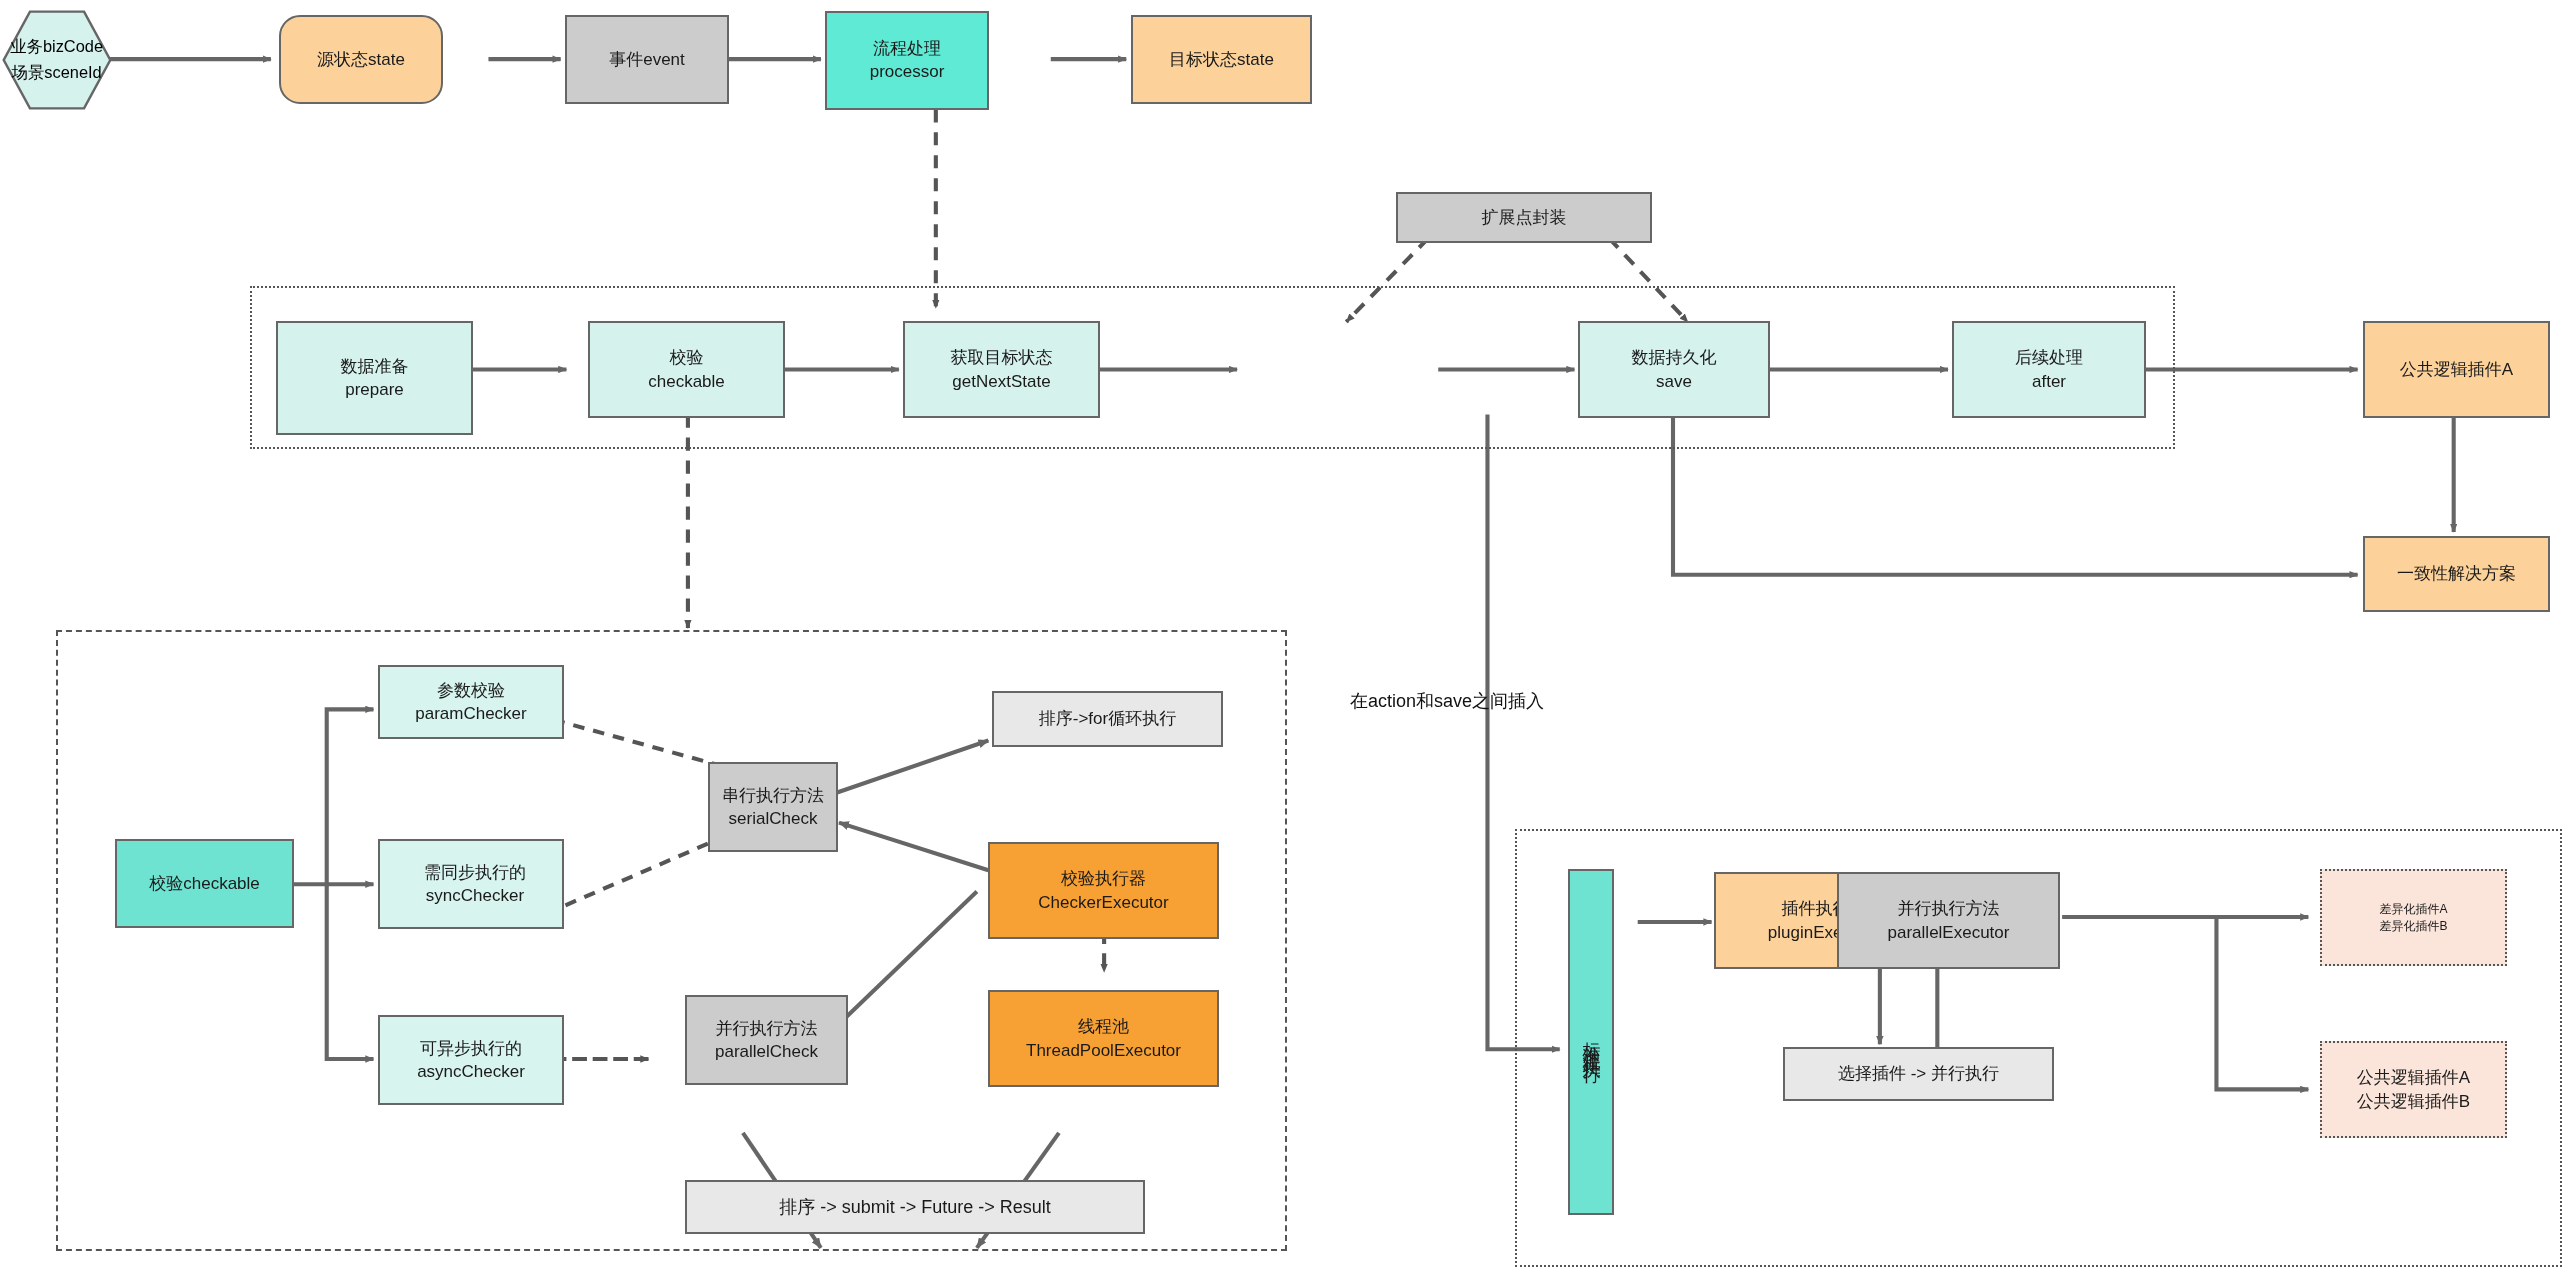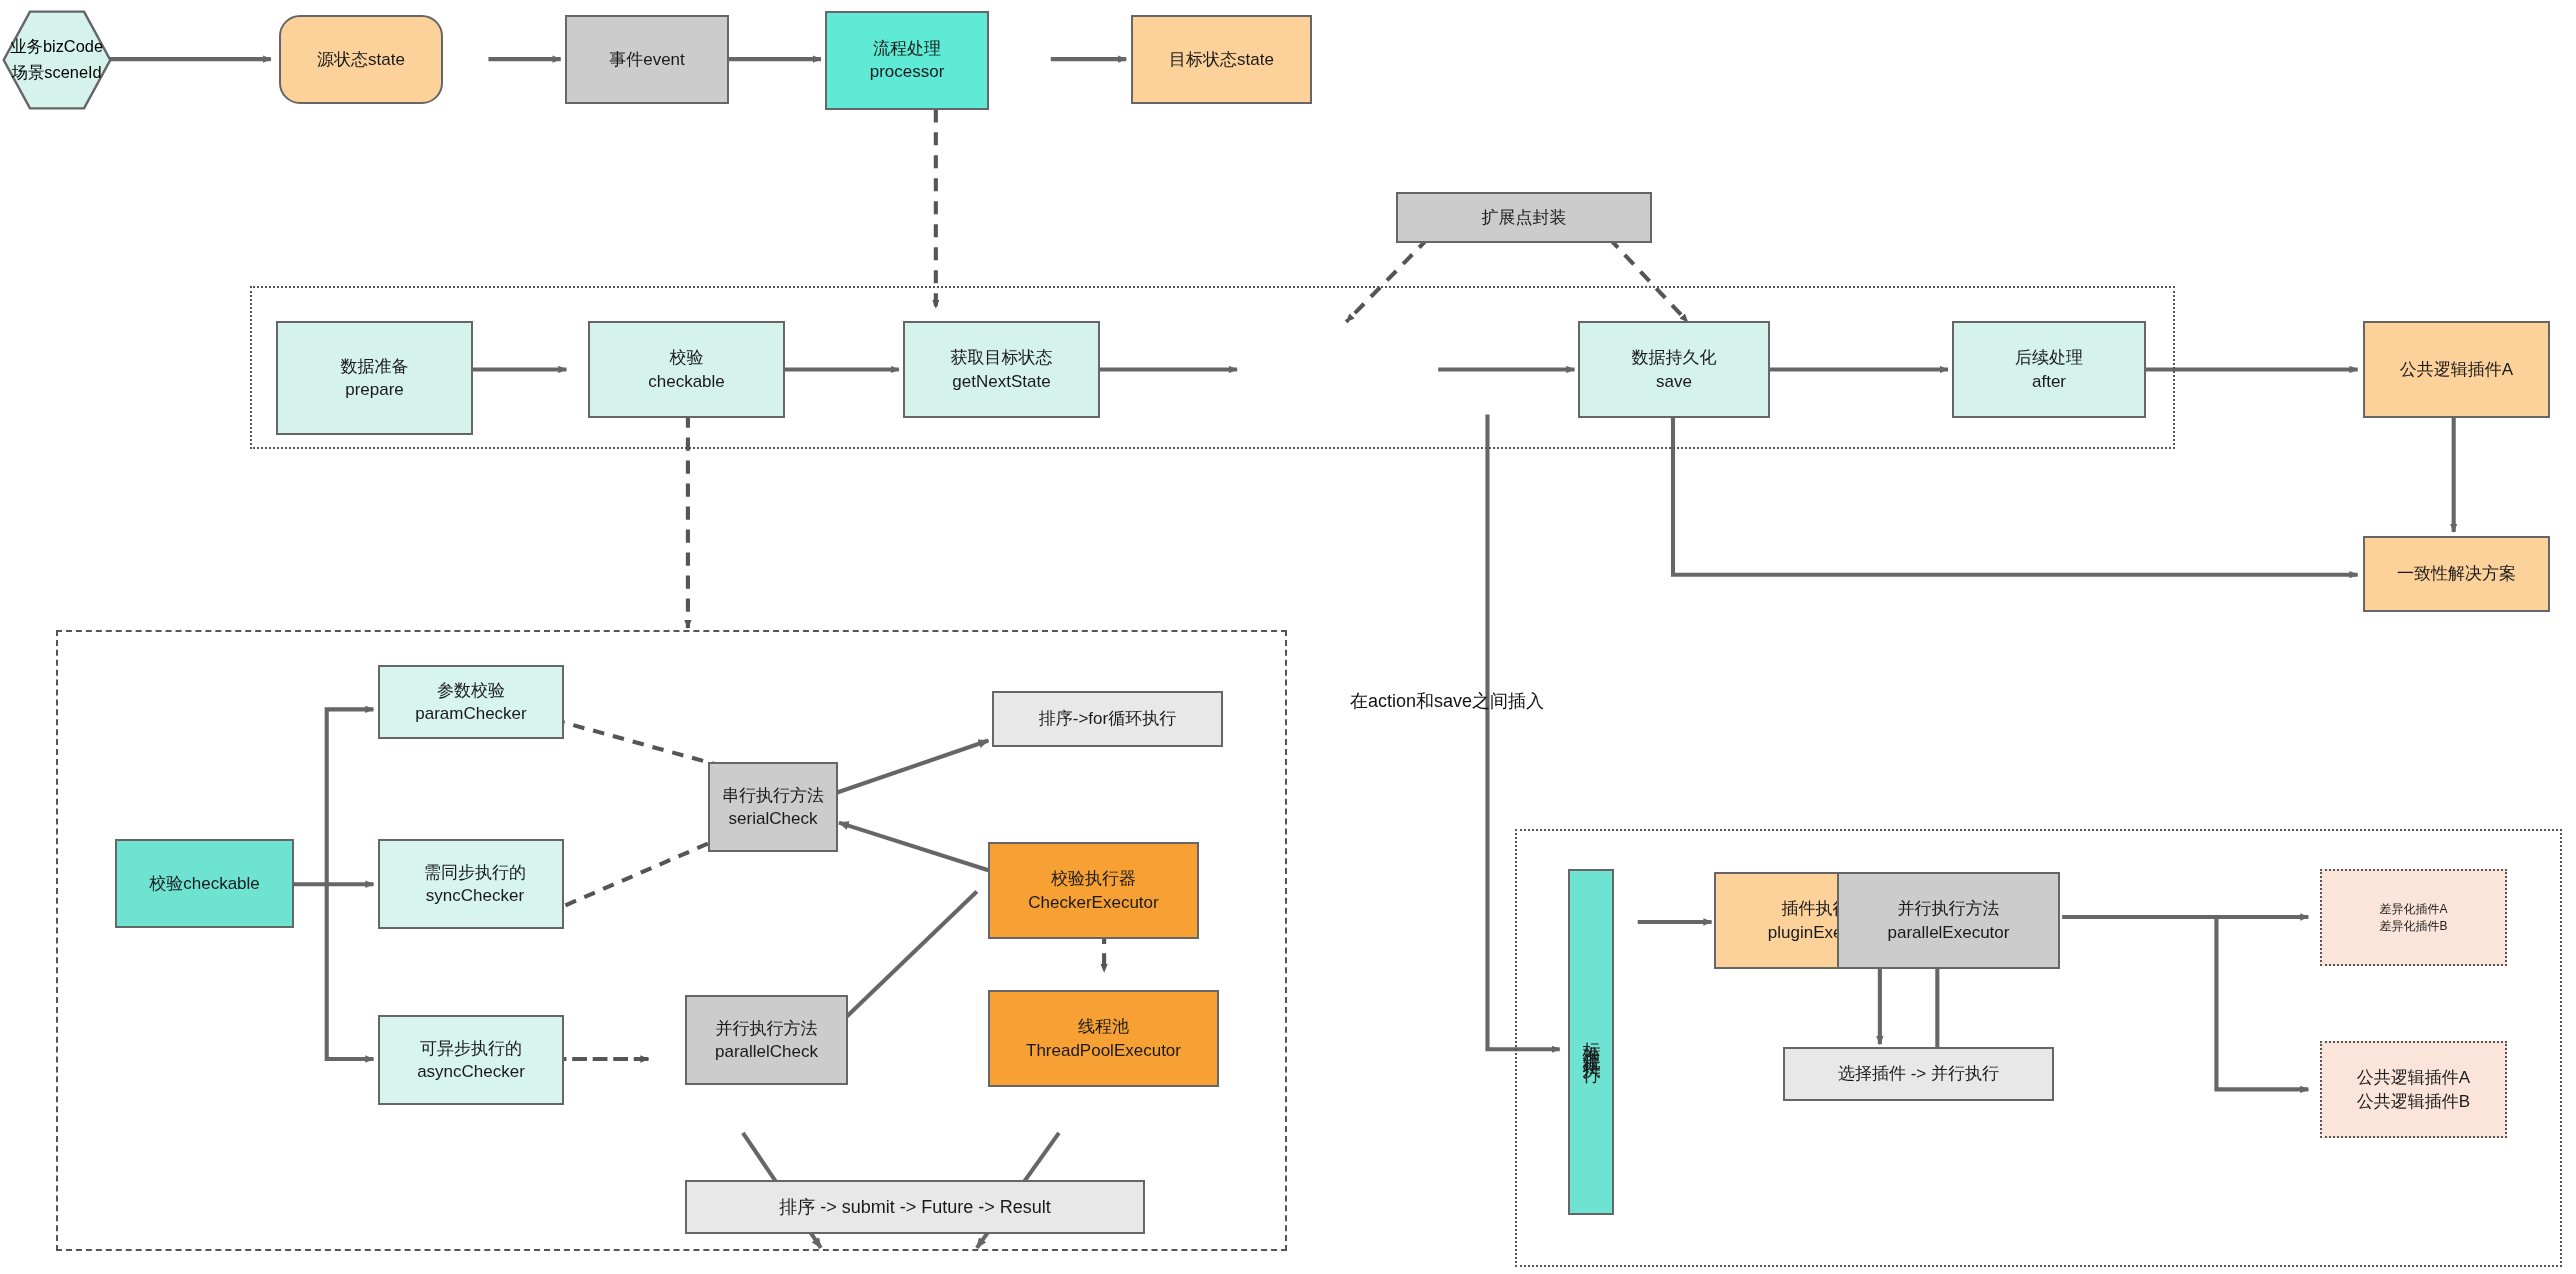--- a/index.html
+++ b/index.html
@@ -195,21 +195,21 @@
   </div>
   <div class="node grey" style="left:685px;top:995px;width:163px;height:90px;font-size:17px;">
     <span class="ln">并行执行方法</span>
     <span class="ln">parallelCheck</span>
   </div>
 
   <div class="node grey-l" style="left:992px;top:691px;width:231px;height:56px;font-size:17px;">
     <span class="ln">排序-&gt;for循环执行</span>
   </div>
 
-  <div class="node orange2" style="left:988px;top:842px;width:211px;height:51px;font-size:17px;padding:23px 0;height:97px;">
+  <div class="node orange2" style="left:988px;top:842px;width:231px;height:51px;font-size:17px;padding:23px 0;height:97px;">
     <span class="ln">校验执行器</span>
     <span class="ln">CheckerExecutor</span>
   </div>
 
   <div class="node orange2" style="left:988px;top:990px;width:231px;height:97px;font-size:17px;">
     <span class="ln">线程池</span>
     <span class="ln">ThreadPoolExecutor</span>
   </div>
 
   <div class="node grey-l" style="left:685px;top:1180px;width:460px;height:54px;font-size:18px;">

